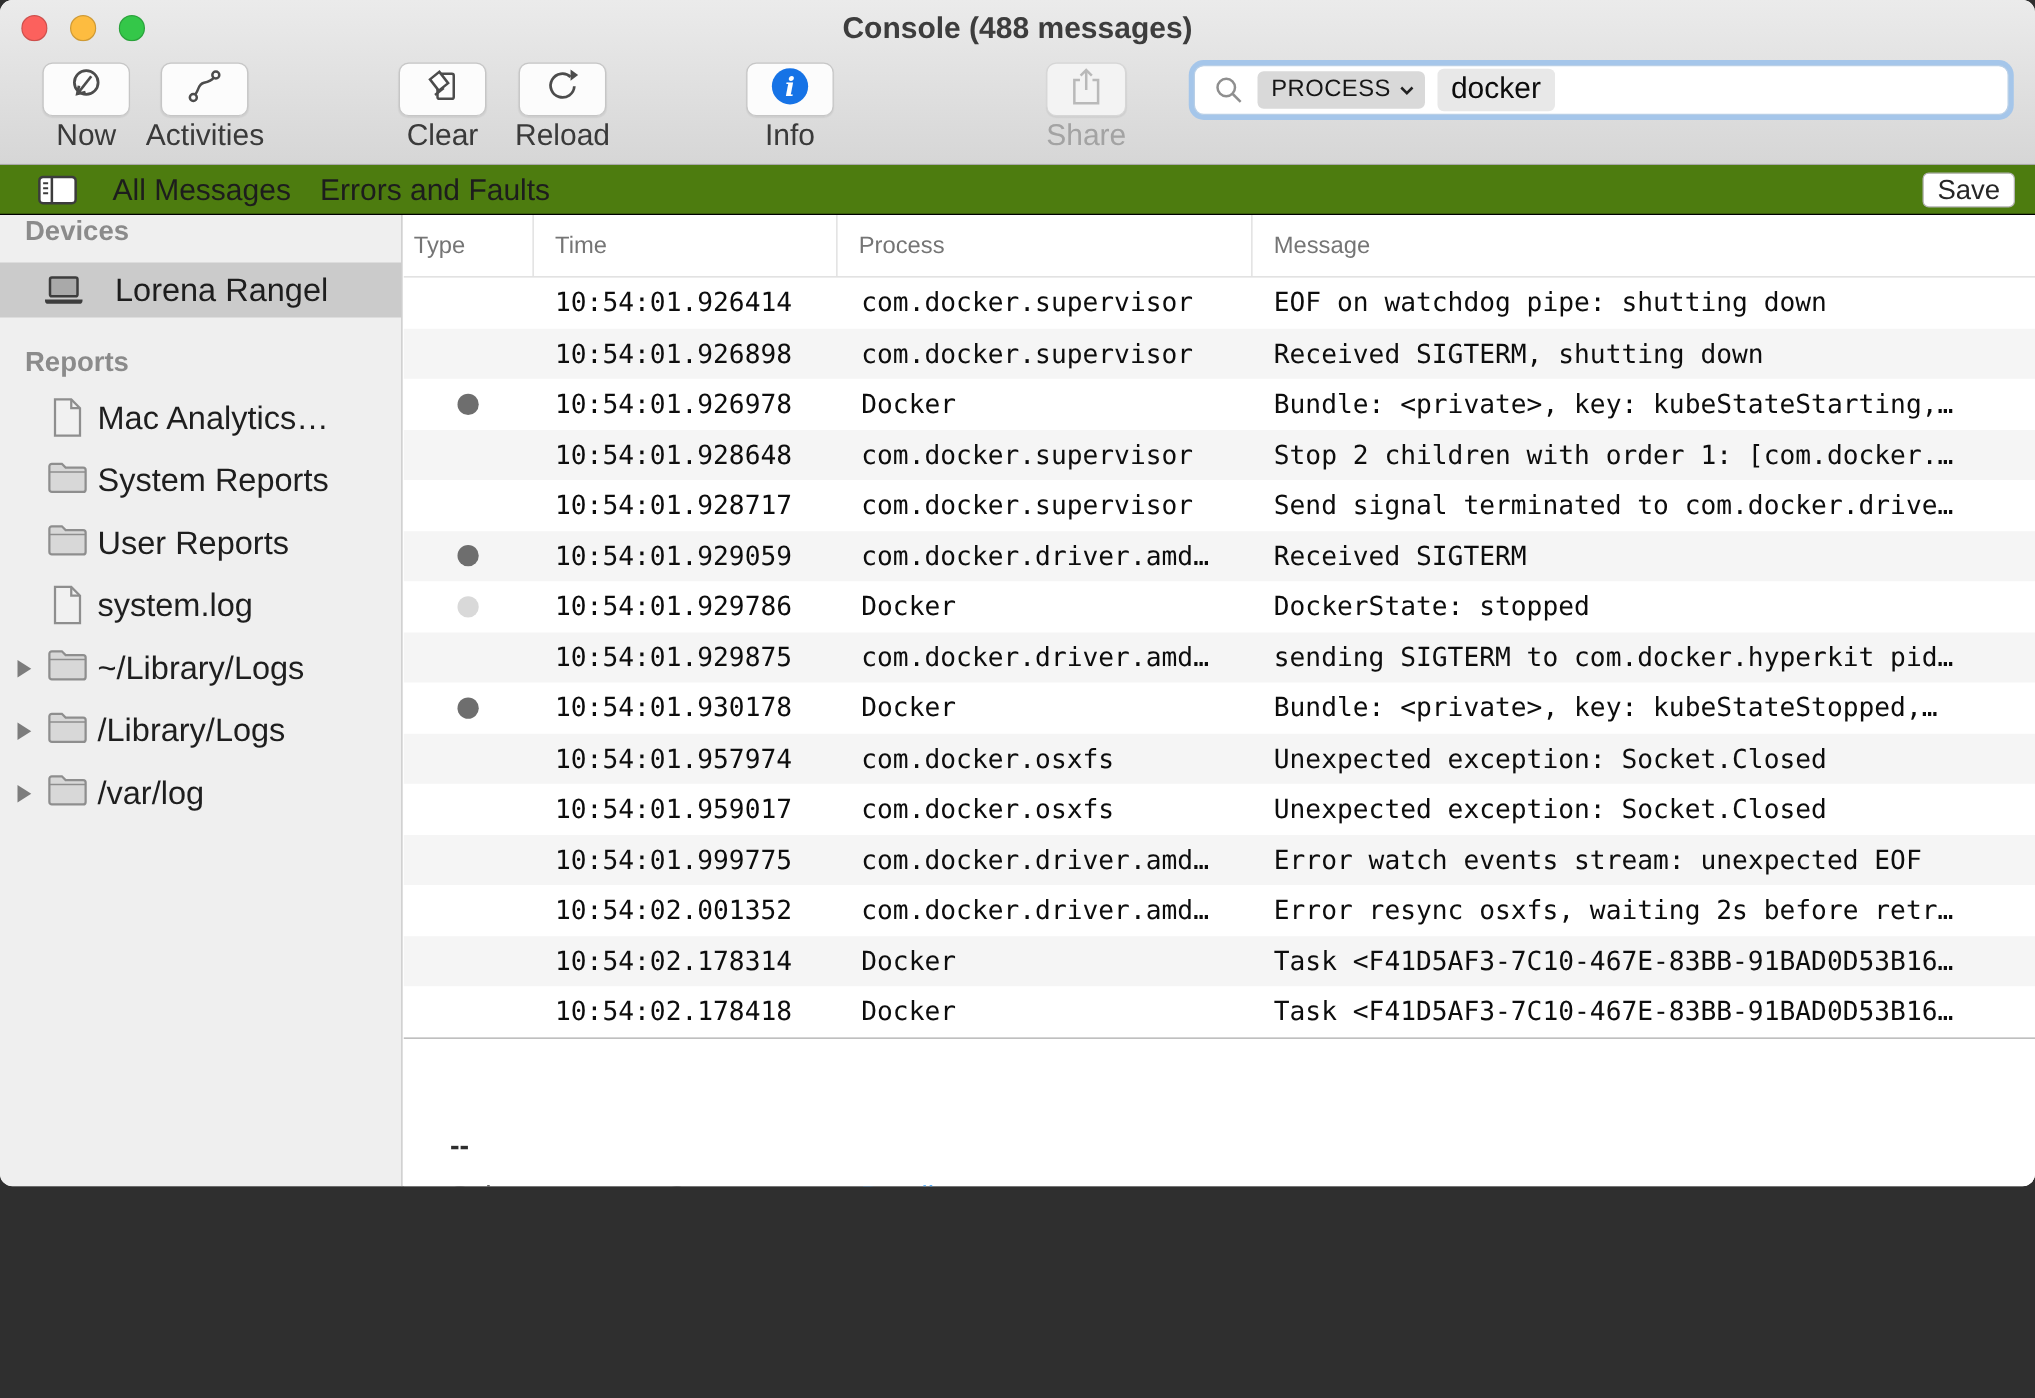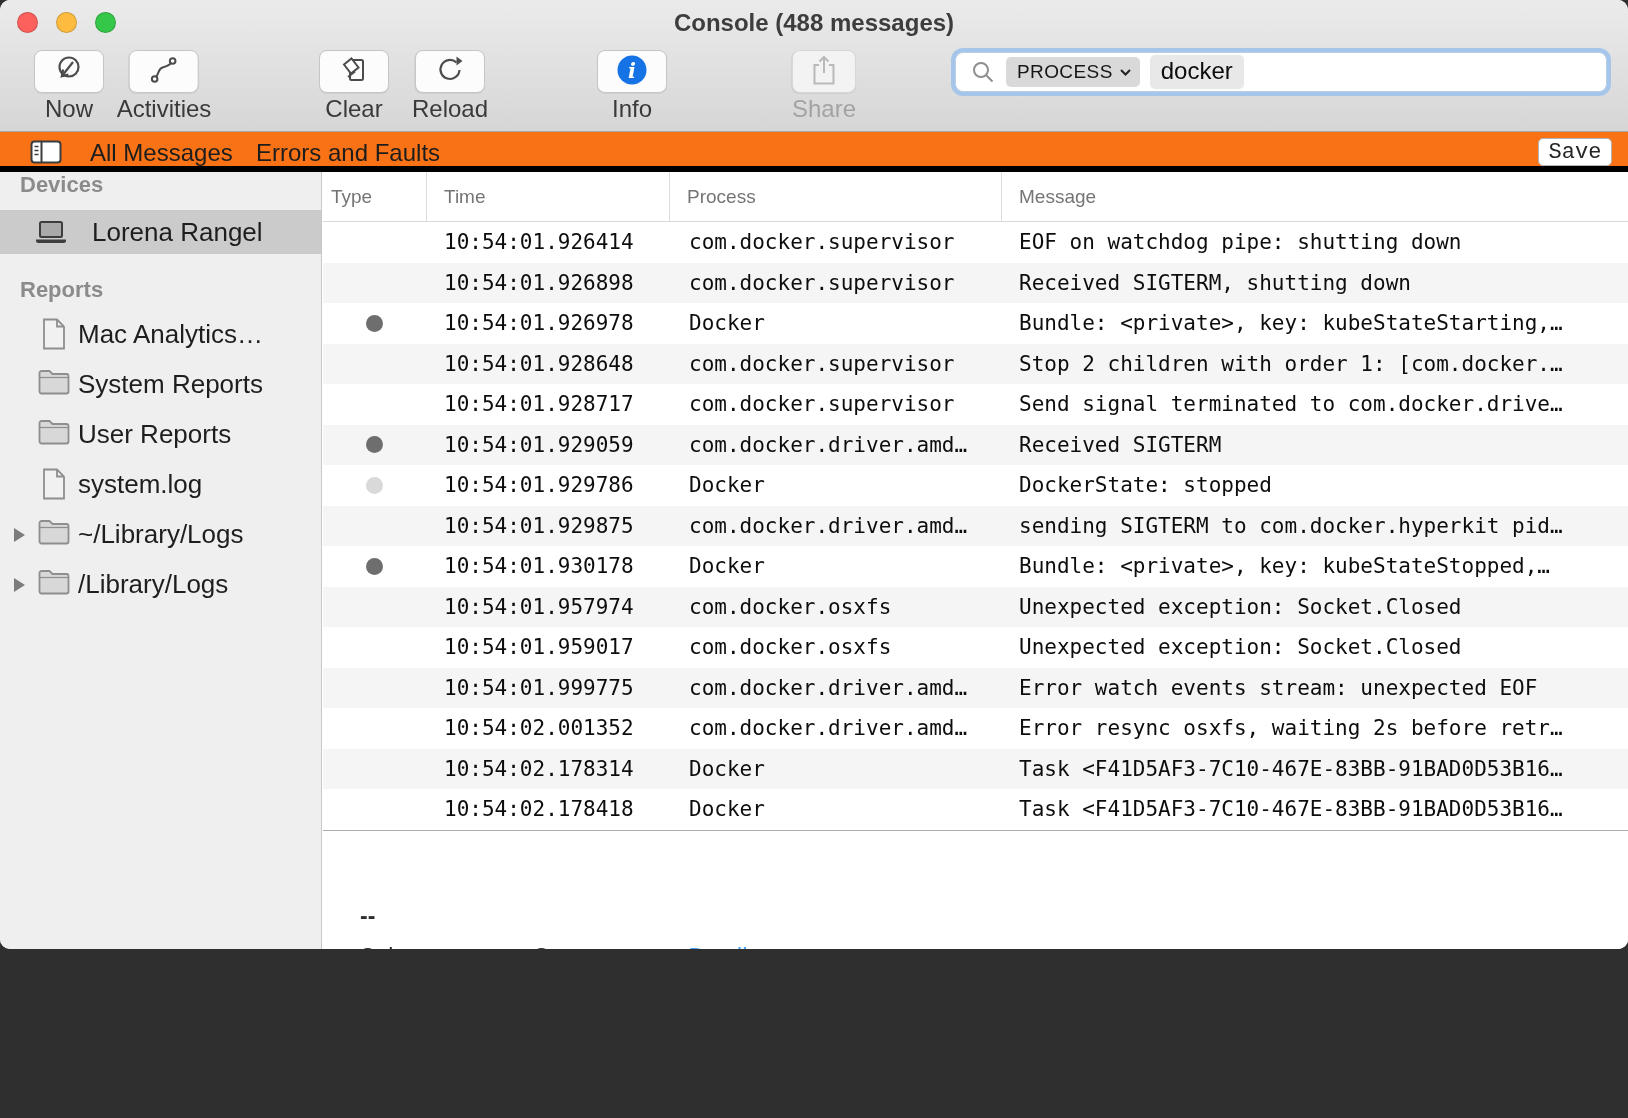--- a/index.html
+++ b/index.html
@@ -31,29 +31,29 @@
   .search-field { position:absolute; top:8px; left:955px; width:652px; height:40px; background:#ffffff;
                   border:1px solid #b9cfe6; border-radius:8px; box-shadow:0 0 0 4px #a5c6ea;
                   display:flex; align-items:center; padding:0 10px; }
   .search-field .mag { margin:0 10px 0 4px; display:flex; }
   .token { display:inline-flex; align-items:center; background:#d9d9d9; border-radius:5px;
            padding:4px 8px 4px 11px; font-size:19px; letter-spacing:0.4px; color:#161616; margin-right:10px; }
   .token svg { margin-left:6px; }
   .term { background:#e8e8e8; border-radius:5px; padding:2px 11px 4px; font-size:24px; color:#0c0c0c; }
 
   
-  .filterbar { position:absolute; top:132px; left:0; width:100%; height:40px; background:#f97316;
-               border-bottom:6px solid #000000; }
+  .filterbar { position:absolute; top:132px; left:0; width:100%; height:40px; background:#4d7c0f;
+               border-bottom:1px solid #000000; }
   .sidebar-toggle { position:absolute; left:30px; top:8px; display:flex; }
   .filter-tab { position:absolute; top:0; height:39px; line-height:41px; font-size:24px; color:#1d1d1d; white-space:nowrap; }
   .tab-all { left:90px; }
   .tab-errors { left:256px; }
   .save-btn { position:absolute; right:16px; top:6px; width:74px; height:28px; background:#ffffff;
               border:1px solid #b3b3b3; border-radius:5px; font-size:22px; color:#262626;
-              display:flex; align-items:center; justify-content:center; font-family:Liberation Mono, monospace; }
+              display:flex; align-items:center; justify-content:center; font-family:Liberation Sans, sans-serif; }
 
   
   .sidebar { position:absolute; top:172px; left:0; width:322px; bottom:0; background:#efefef;
              border-right:1px solid #c8c8c8; }
   .side-head { font-size:22px; font-weight:bold; color:#8b8b8b; margin-left:20px; }
   .head-devices { }
   .head-reports { margin-top:23px; }
   .device-row { position:relative; margin-top:12px; height:44px; }
   .device-row.selected { background:#cbcbcb; }
   .device-row .icon { position:absolute; left:34px; top:10px; }
@@ -167,21 +167,21 @@
             <span>
           <svg width="34" height="34" viewBox="0 0 34 34">
                 <circle cx="17" cy="17" r="14.5" fill="#1673e6"></circle>
                 <text x="17" y="25" font-family="DejaVu Serif, serif" font-style="italic" font-weight="bold" font-size="21" fill="#ffffff" text-anchor="middle">i</text>
               </svg>
         </span>
           </div>
         <div class="tlabel">Info</div>
       </div>
 
-      <div class="tool tool-disabled" style="left:824px;">
+      <div class="tool tool-disabled" style="left:869px;">
         <div class="tbtn" style="width:64px;">
             <span>
           <svg width="30" height="34" viewBox="0 0 30 34">
                 <path d="M10 12 H5.5 V30.5 H24.5 V12 H20" fill="none" stroke="#b9b9b9" stroke-width="2"></path>
                 <line x1="15" y1="4" x2="15" y2="20" stroke="#b9b9b9" stroke-width="2"></line>
                 <path d="M10.5 8.5 L15 4 L19.5 8.5" fill="none" stroke="#b9b9b9" stroke-width="2"></path>
               </svg>
         </span>
           </div>
         <div class="tlabel">Share</div>
@@ -296,20 +296,31 @@
 
     <span class="icon folder">
       <svg width="32" height="26" viewBox="0 0 32 26">
               <path d="M1.5 4 a2 2 0 0 1 2 -2 h8 l3 3 h14 a2 2 0 0 1 2 2 v15.5 a2 2 0 0 1 -2 2 h-25 a2 2 0 0 1 -2 -2 Z" fill="#d8d8d8" stroke="#8e8e8e" stroke-width="1.8"></path>
               <path d="M1.5 8.5 h29" stroke="#8e8e8e" stroke-width="1.2" fill="none"></path>
             </svg>
     </span>
     <span class="side-label">/Library/Logs</span>
   </div>
 
+  <div class="side-item">
+    <span class="disclosure"></span>
+
+    <span class="icon folder">
+      <svg width="32" height="26" viewBox="0 0 32 26">
+              <path d="M1.5 4 a2 2 0 0 1 2 -2 h8 l3 3 h14 a2 2 0 0 1 2 2 v15.5 a2 2 0 0 1 -2 2 h-25 a2 2 0 0 1 -2 -2 Z" fill="#d8d8d8" stroke="#8e8e8e" stroke-width="1.8"></path>
+              <path d="M1.5 8.5 h29" stroke="#8e8e8e" stroke-width="1.2" fill="none"></path>
+            </svg>
+    </span>
+    <span class="side-label">/var/log</span>
+  </div>
 </div>
   </div>
 
   <div class="main">
     <div class="thead">
       <div>Type</div>
       <div>Time</div>
       <div>Process</div>
       <div>Message</div>
     </div>

